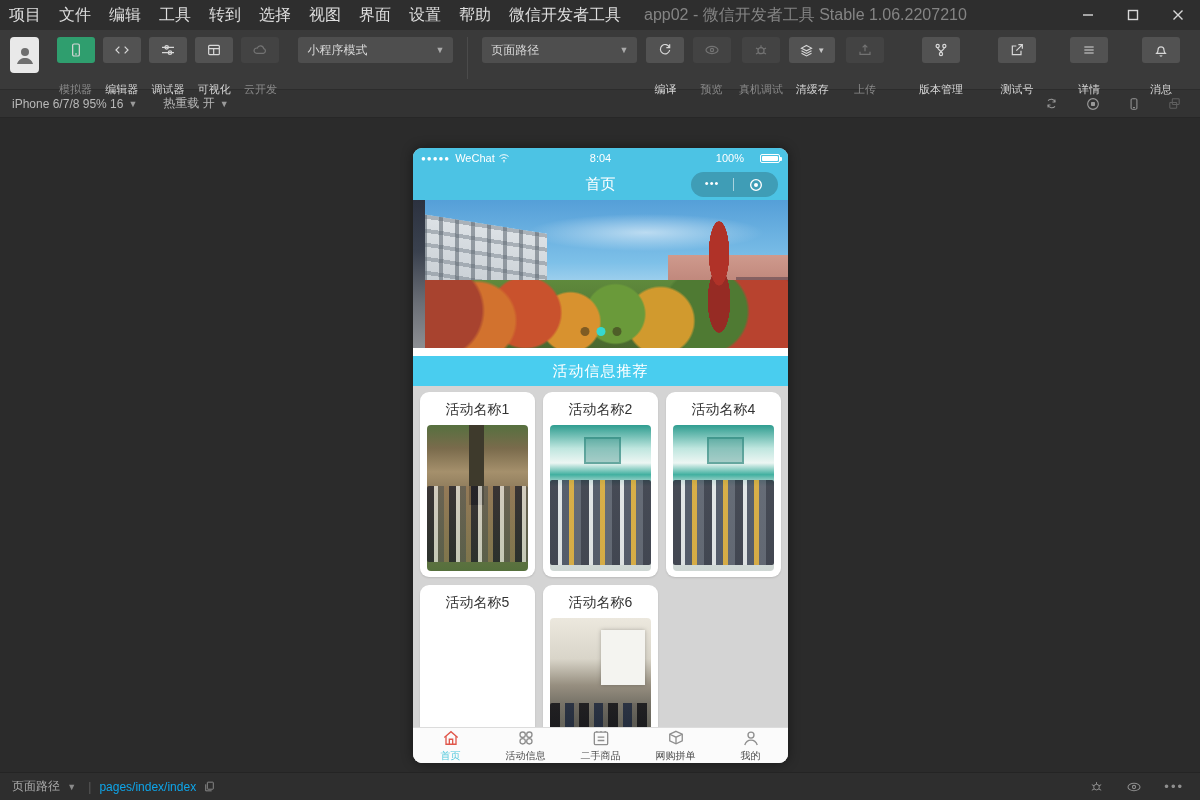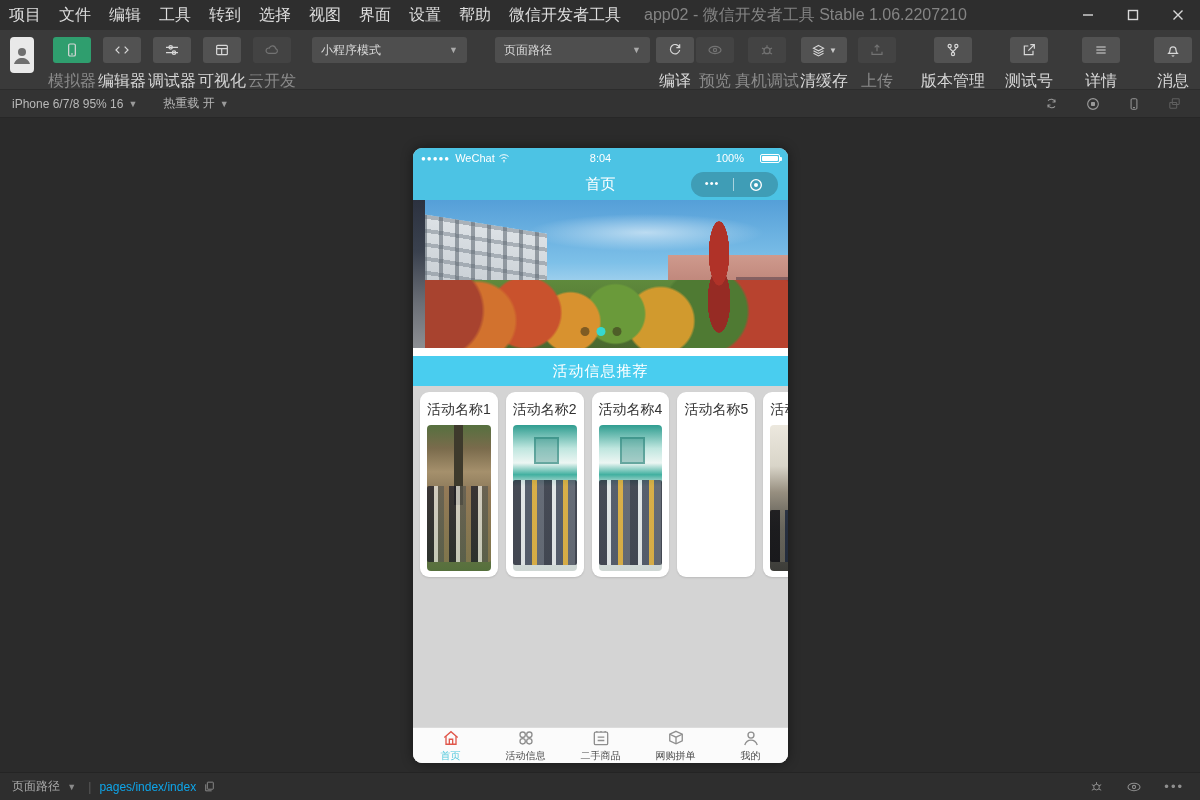--- a/index.html
+++ b/index.html
@@ -21,21 +21,21 @@
 
   
   .toolbar { height:60px; background:#3a3a3a; display:flex; align-items:flex-start; padding:7px 10px 0 10px; border-bottom:1px solid #2c2c2c; }
   .avatar-btn { width:36px; height:36px; background:#e9e9e9; border-radius:4px; display:flex; align-items:center; justify-content:center; margin-right:14px; }
   .tool { width:54px; display:flex; flex-direction:column; align-items:center; margin-right:2px; }
   .tool-icon { width:38px; height:26px; border-radius:3px; background:#525252; display:flex; align-items:center; justify-content:center; }
   .tool-icon svg { stroke:#d8d8d8; }
   .tool-icon.green { background:#2f9e6e; }
   .tool-icon.dim { background:#434343; }
   .tool-icon.dim svg { stroke:#737373; }
-  .tool-label { font-size:16px; margin-top:8px; color:#d8d8d8; white-space:nowrap;font-family:Liberation Serif, serif; }
+  .tool-label { font-size:11px; margin-top:19px; color:#d8d8d8; white-space:nowrap;font-family:Liberation Serif, serif; }
   .tool-label.dim { color:#8a8a8a; }
   .dropdown { height:26px; min-width:155px; background:#4e4e4e; border-radius:3px; color:#d8d8d8;
     font-size:12px; padding:0 9px; display:flex; align-items:center; justify-content:space-between; margin:0 6px; }
   .dropdown .caret { color:#aaa; font-size:9px; margin-left:14px; }
   .vsep { width:1px; height:42px; background:#4b4b4b; margin:0 8px; }
   .toolbar-right { margin-left:auto; display:flex;gap:16px; }
   .combo-icon { display:flex; align-items:center; }
   .combo-icon .caret2 { color:#c8c8c8; font-size:8px; margin-left:3px; }
 
   
@@ -102,21 +102,21 @@
     background:linear-gradient(180deg,#2c3240 0%, #3a414e 35%, #6b6f76 70%, #8d8f93 100%); }
   .dots { position:absolute; bottom:12px; left:50%; transform:translateX(-50%); display:flex; gap:7px; z-index:4; }
   .dot { width:9px; height:9px; border-radius:50%; background:rgba(55,45,25,.55); }
   .dot.active { background:#35d8cf; }
 
   .p-gap { height:8px; background:#ffffff; }
   .p-banner { height:30px; background:#49cdef; display:flex; align-items:center; justify-content:center; }
   .p-banner span { color:#fff; font-size:15px; letter-spacing:1px; }
 
   .p-content { position:absolute; top:238px; left:0; right:0; bottom:0; background:#d4d4d4; overflow:hidden; }
-  .cards { display:grid; grid-template-columns:repeat(5, 1fr); gap:8px; padding:6px 7px; }
+  .cards { display:grid; grid-template-columns:repeat(3, 1fr); gap:8px; padding:6px 7px; }
   .card { background:#fff; border-radius:9px; height:185px; padding:6px 7px; display:flex; flex-direction:column; box-shadow:0 1px 2px rgba(0,0,0,.12); }
   .card-title { text-align:center; font-size:14px; color:#333; padding:3px 0 6px; white-space:nowrap; }
   .card-photo { flex:1; border-radius:4px; overflow:hidden; position:relative; }
   .card-photo:after { content:""; position:absolute; left:0; right:0; border-radius:2px; }
 
   .photo1 { background:linear-gradient(180deg,#56703f 0%, #7a6b4c 16%, #a5906c 32%, #8f7c5c 44%, #55703c 100%); }
   .photo1:before { content:""; position:absolute; left:42%; top:0; width:14%; height:55%; background:#3e3a2c; }
   .photo1:after { top:42%; bottom:6%;
     background:repeating-linear-gradient(90deg, rgba(28,28,38,.75) 0 7px, rgba(232,230,222,.75) 7px 11px, rgba(90,88,78,.7) 11px 17px, rgba(150,120,84,.6) 17px 22px); }
   .photo2 { background:linear-gradient(180deg,#2f9d90 0%, #bfe6df 16%, #edf6f3 26%, #41b0a0 34%, #e4ece9 42%, #cfd7d4 100%); }

